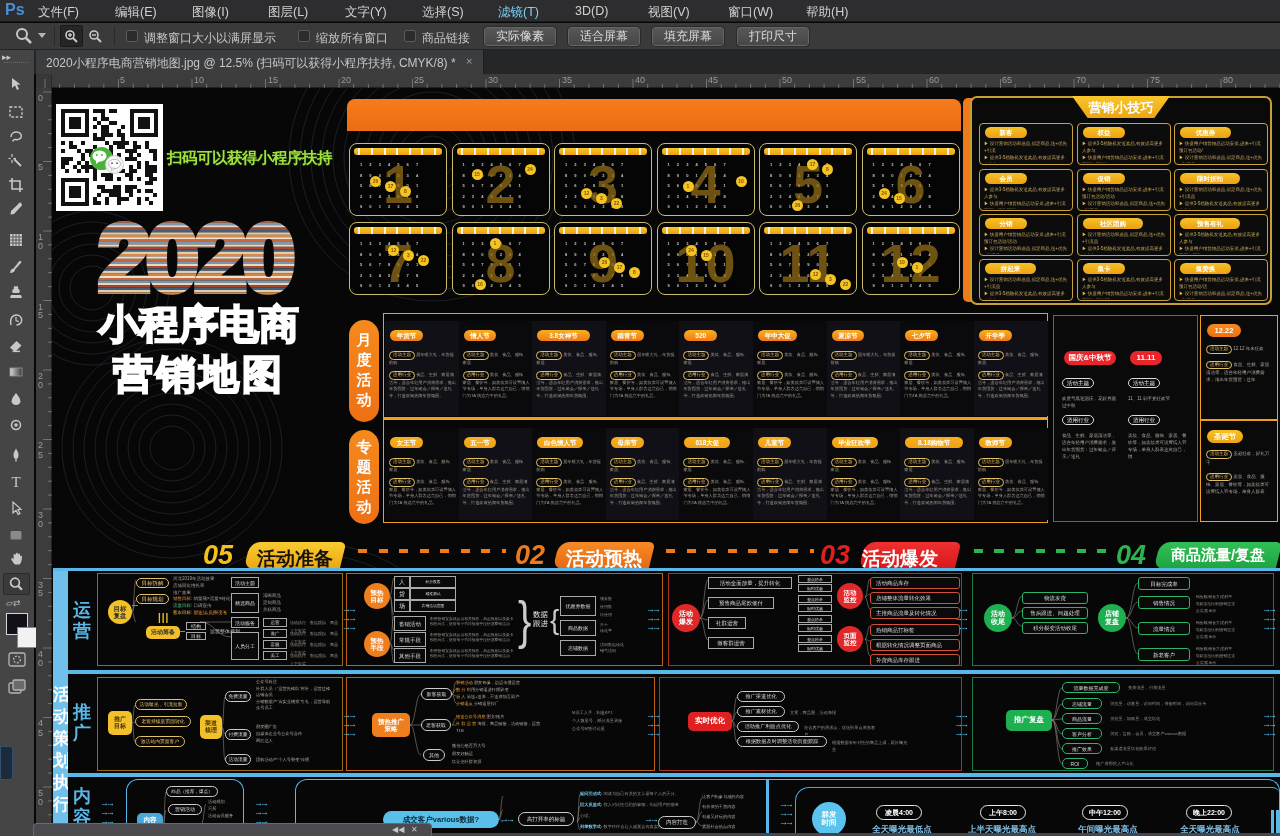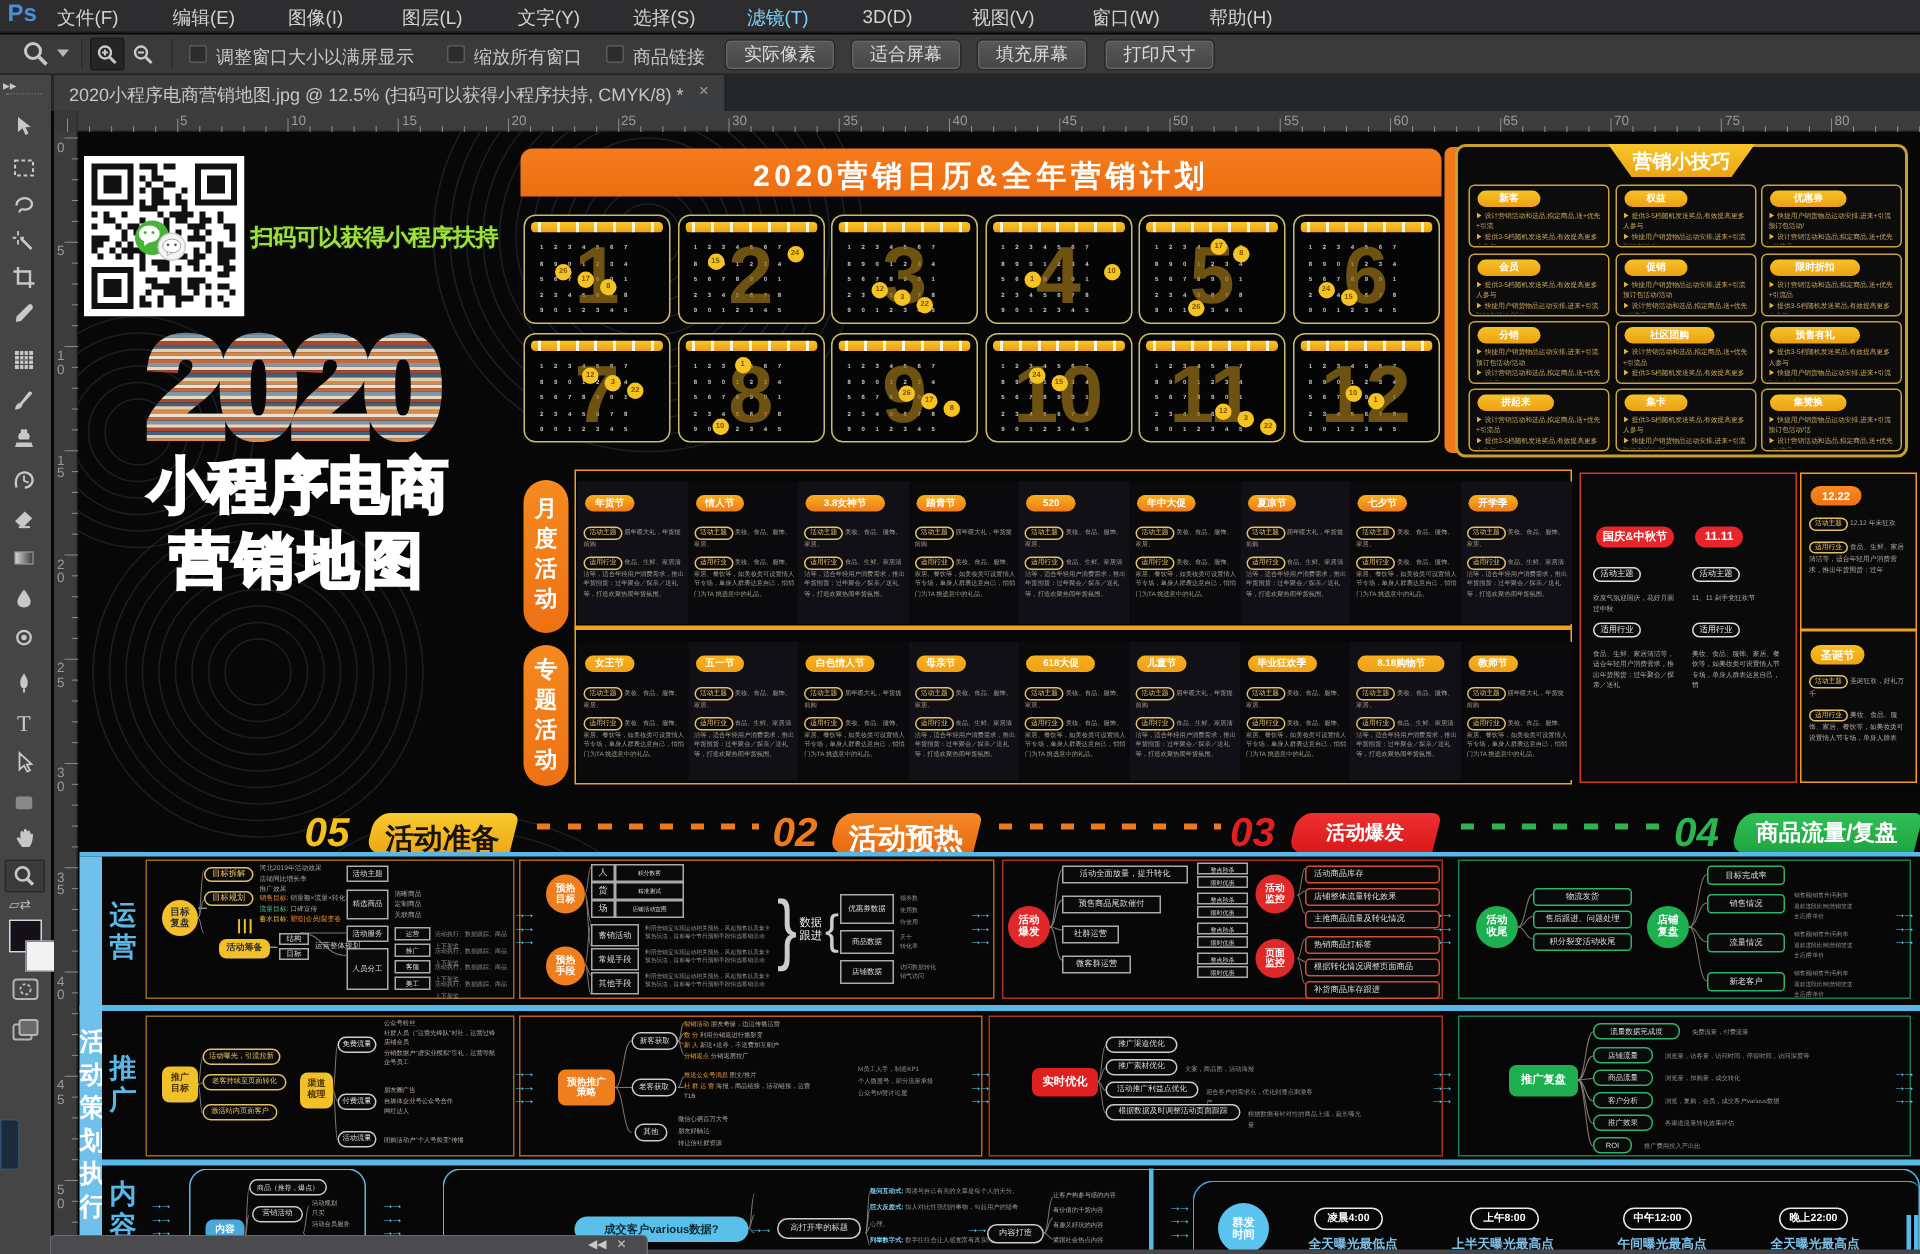--- a/index.html
+++ b/index.html
@@ -453,21 +453,20 @@
         <rect x="0" y="64.8" width="226" height="2.4" fill="#e8d8c0"></rect>
         <rect x="0" y="67.2" width="226" height="2.4" fill="#a84830"></rect>
         <rect x="0" y="69.6" width="226" height="2.4" fill="#41607c"></rect>
         <rect x="0" y="72.0" width="226" height="2.4" fill="#e0ceb0"></rect>
         <rect x="0" y="74.4" width="226" height="2.4" fill="#d88848"></rect>
       </g>
     </svg>
 <div class="a" style="left:94px;top:303px;width:210px;font-size:40px;line-height:42px;font-weight:bold;color:#fff;text-align:center;-webkit-text-stroke:2px #fff">小程序电商</div>
 <div class="a" style="left:94px;top:351px;width:210px;font-size:40px;line-height:46px;font-weight:bold;color:#fff;text-align:center;letter-spacing:3px;-webkit-text-stroke:2px #fff">营销地图</div>
 <div class="a" style="left:347px;top:99px;width:614px;height:32px;background:linear-gradient(#f57c1c,#ed6d12);border-radius:8px 8px 0 0"></div>
-<div class="a" style="left:347px;top:104px;width:614px;text-align:center;font-size:20px;font-weight:bold;color:#fff;letter-spacing:3px">2020营销日历&amp;全年营销计划</div>
 <div class="a" style="left:349.0px;top:143px;width:98px;height:73px;background:#050506;border:1px solid #c9bc6e;border-radius:8px"></div>
 <div class="a" style="left:354.0px;top:148px;width:88px;height:7px;background:linear-gradient(#f8c829,#eda012);border-radius:3px;background-image:repeating-linear-gradient(90deg,transparent 0 4.5px,rgba(255,255,255,0.85) 4.5px 6.5px,transparent 6.5px 12.6px),linear-gradient(#f8c829,#eda012)"></div>
 <div class="a" style="left:354.0px;top:160px;width:88px;font-size:4px;line-height:10.6px;color:rgba(230,228,220,0.85);font-weight:bold">
       <div style="height:10.6px;letter-spacing:7.1px;padding-left:6px">1234567</div>
       <div style="height:10.6px;letter-spacing:7.1px;padding-left:6px">8901234</div>
       <div style="height:10.6px;letter-spacing:7.1px;padding-left:6px">5678901</div>
       <div style="height:10.6px;letter-spacing:7.1px;padding-left:6px">2345678</div>
       <div style="height:10.6px;letter-spacing:7.1px;padding-left:6px">9012345</div>
     </div>
 <div class="a" style="left:349.0px;top:155px;width:98px;text-align:center;font-size:54px;line-height:58px;font-weight:bold;color:rgba(150,112,24,0.72)">1</div>
@@ -745,21 +744,21 @@
 <div class="a" style="left:203px;top:540px;font-size:27px;font-weight:bold;color:#f5c01a;font-style:italic">05</div>
 <div class="a" style="left:247px;top:542px;width:96px;height:27px;background:linear-gradient(#f8cb30,#eda714);border-radius:10px 6px 0 10px;transform:skewX(-14deg)"></div>
 <div class="a" style="left:247px;top:546px;width:96px;text-align:center;font-size:19px;font-weight:bold;color:#18120a">活动准备</div>
 <div class="a" style="left:358px;top:549px;width:148px;height:3.5px;background:repeating-linear-gradient(90deg,#ef7a1a 0 9px,transparent 9px 20.5px)"></div>
 <div class="a" style="left:515px;top:540px;font-size:27px;font-weight:bold;color:#ef7a1a;font-style:italic">02</div>
 <div class="a" style="left:556px;top:542px;width:96px;height:27px;background:linear-gradient(#f58a28,#e86810);border-radius:10px 6px 0 10px;transform:skewX(-14deg)"></div>
 <div class="a" style="left:556px;top:546px;width:96px;text-align:center;font-size:19px;font-weight:bold;color:#fff">活动预热</div>
 <div class="a" style="left:666px;top:549px;width:148px;height:3.5px;background:repeating-linear-gradient(90deg,#ef7a1a 0 9px,transparent 9px 20.5px)"></div>
 <div class="a" style="left:820px;top:540px;font-size:27px;font-weight:bold;color:#e02020;font-style:italic">03</div>
 <div class="a" style="left:862px;top:542px;width:96px;height:27px;background:linear-gradient(#ef3030,#d81818);border-radius:10px 6px 0 10px;transform:skewX(-14deg)"></div>
-<div class="a" style="left:862px;top:546px;width:96px;text-align:center;font-size:13px;font-weight:bold;color:#fff">活动爆发</div>
+<div class="a" style="left:862px;top:546px;width:96px;text-align:left;font-size:19px;font-weight:bold;color:#fff">活动爆发</div>
 <div class="a" style="left:974px;top:549px;width:136px;height:3.5px;background:repeating-linear-gradient(90deg,#2cb44e 0 9px,transparent 9px 20.5px)"></div>
 <div class="a" style="left:1116px;top:540px;font-size:27px;font-weight:bold;color:#2cb44e;font-style:italic">04</div>
 <div class="a" style="left:1157px;top:542px;width:122px;height:27px;background:linear-gradient(#30c055,#1ea340);border-radius:10px 6px 0 10px;transform:skewX(-14deg)"></div>
 <div class="a" style="left:1157px;top:546px;width:122px;text-align:center;font-size:15px;font-weight:bold;color:#fff">商品流量/复盘</div>
 <div class="a" style="left:52px;top:571px;width:1228px;height:265px;background:#070708"></div>
 <div class="a" style="left:53px;top:568px;width:1227px;height:3px;background:#5ab8e8"></div>
 <div class="a" style="left:53px;top:670px;width:1227px;height:4px;background:#5ab8e8"></div>
 <div class="a" style="left:53px;top:773px;width:1227px;height:4px;background:#5ab8e8"></div>
 <div class="a" style="left:53px;top:571px;width:15px;height:265px;background:#6fc0ea"></div>
 <div class="a" style="left:53px;top:684px;width:15px;font-size:17px;line-height:22px;font-weight:bold;color:#fff;text-align:center;overflow:hidden">活<br>动<br>策<br>划<br>执<br>行</div>

